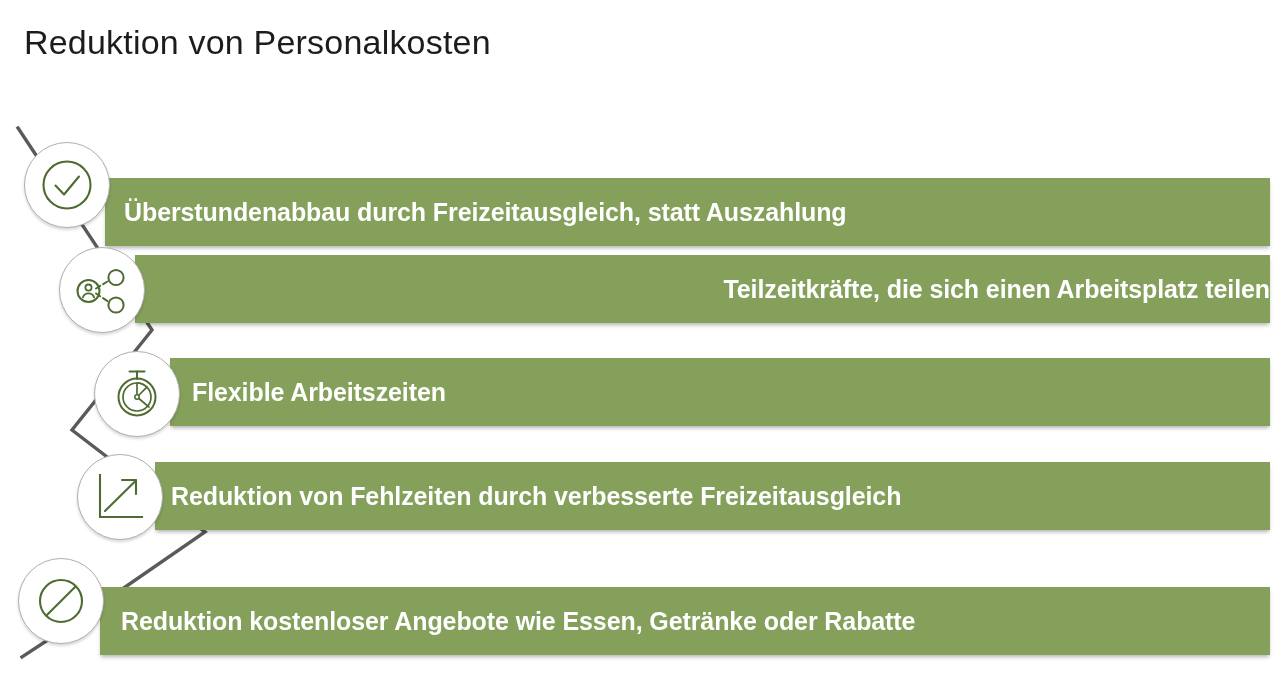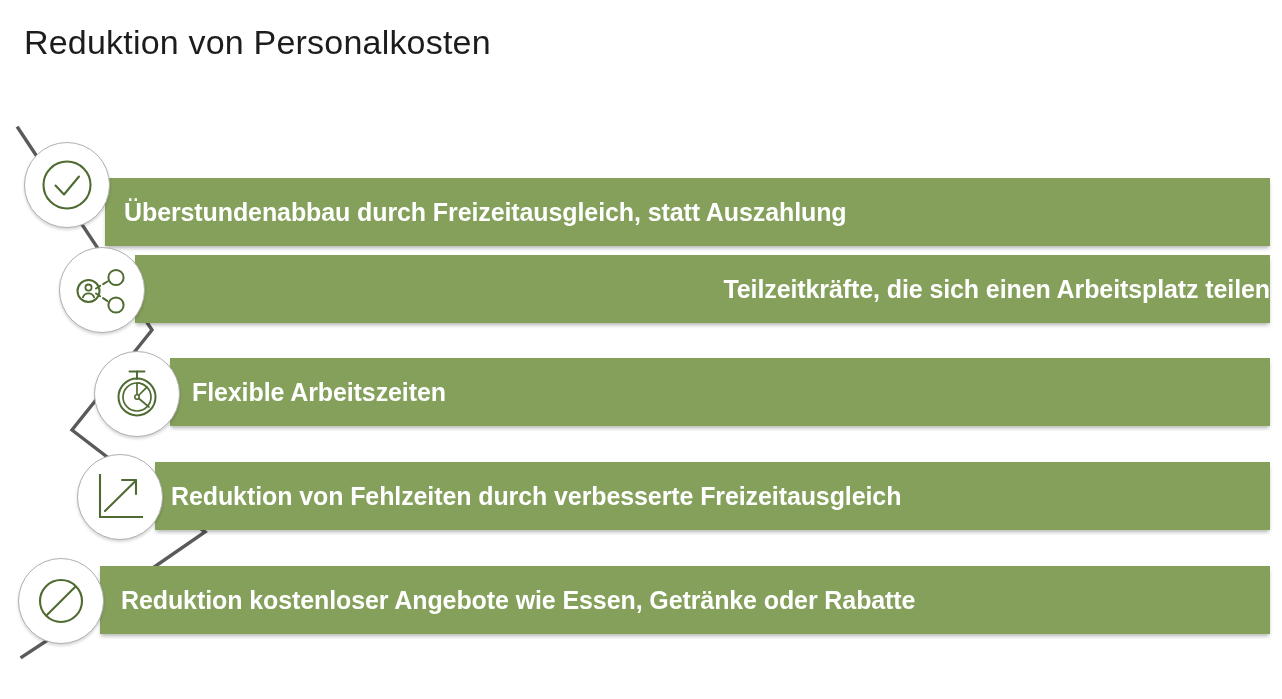--- a/index.html
+++ b/index.html
@@ -165,21 +165,21 @@
           <polyline points="9,7 9,49 51,49" fill="none" stroke="#4f6b31" stroke-width="2.1" stroke-linecap="square" stroke-linejoin="miter"></polyline>
 
           <line x1="14" y1="43" x2="45" y2="12.5" stroke="#4f6b31" stroke-width="2.1" stroke-linecap="round"></line>
           <polyline points="45,26 45,12 31,12" fill="none" stroke="#4f6b31" stroke-width="2.1" stroke-linecap="round" stroke-linejoin="round"></polyline>
         </svg>
       </span>
     </div>
   </div>
 
   <div class="row">
-    <div class="bar" style="left: 100px; top: 566px; width: 1170px; --bar-color: #84a05b;">
+    <div class="bar" style="left: 100px; top: 587px; width: 1170px; --bar-color: #84a05b;">
       <span class="bar-label" style="margin-left: 21px; color: rgb(255, 255, 255);">Reduktion kostenloser Angebote wie Essen, Getränke oder Rabatte</span>
     </div>
     <div class="badge" style="left:18px; top:558px;">
       <span>
         <svg width="58" height="58" viewBox="0 0 58 58">
           <circle cx="29" cy="29" r="21" fill="none" stroke="#4f6b31" stroke-width="2.1"></circle>
           <line x1="14.2" y1="43.8" x2="43.8" y2="14.2" stroke="#4f6b31" stroke-width="2.1" stroke-linecap="butt"></line>
         </svg>
       </span>
     </div>

